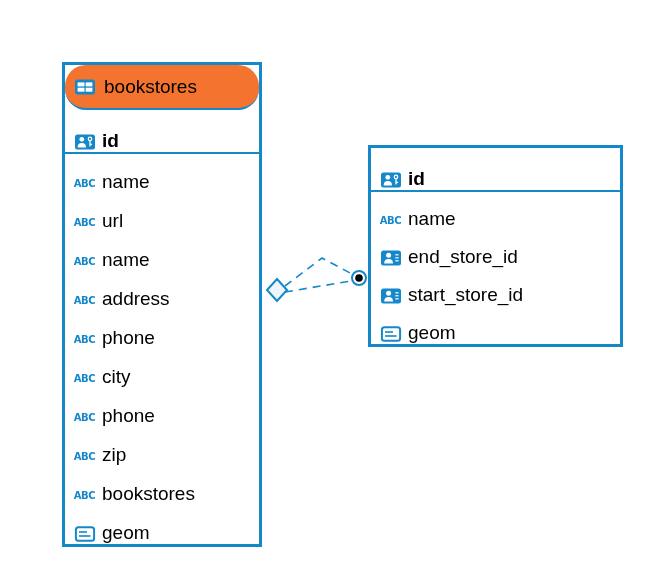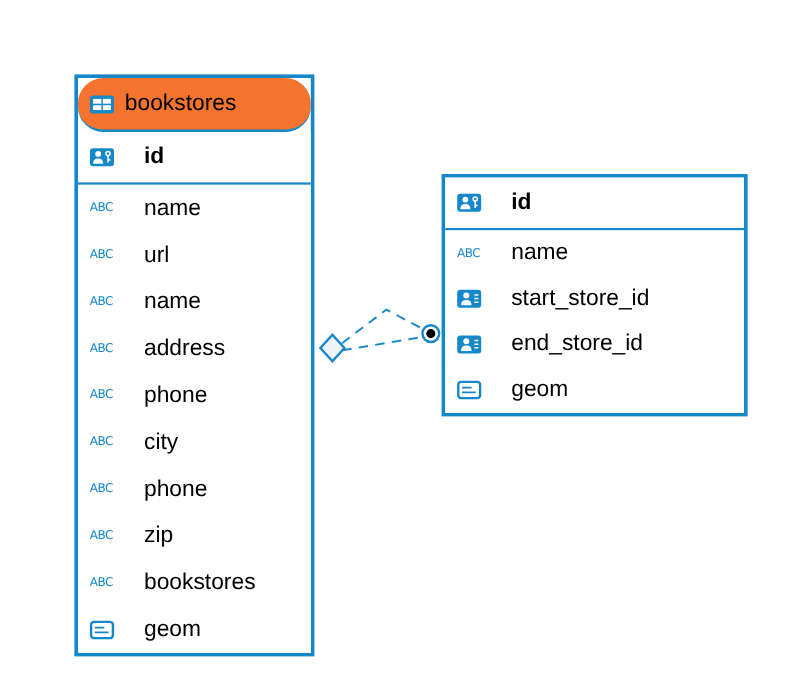--- a/index.html
+++ b/index.html
@@ -30,22 +30,22 @@
     color: #000;
     border-radius: 21px;
   }
   .header-tall  { height: 45px; }
   .header-short { height: 37px; }
   .header-orange { background: #f4742f; }
   .header-gray   { background: #e2e2e2; }
 
   .row {
     display: flex;
-    align-items: center;
-    gap: 23px;
+    align-items: flex-end;
+    gap: 5px;
     padding: 0 7px;
     height: 39px;
     font-size: 19px;
     color: #000;
     background: #fff;
   }
   .id-row {
     height: 44px;
     border-bottom: 2px solid #1588c9;
     font-weight: 700;
@@ -55,21 +55,21 @@
   .icon {
     width: 25px;
     height: 20px;
     display: inline-flex;
     align-items: center;
     justify-content: center;
     flex: 0 0 auto;
   }
   .abc-icon {
     font-size: 10px;
-    font-weight: 400;
+    font-weight: 700;
     color: #1588c9;
     letter-spacing: -0.4px;
     font-family: "DejaVu Sans", sans-serif;
   }
 
   .field-label { white-space: nowrap; }
 
   .rel-svg {
     position: absolute;
     left: 0; top: 0;
@@ -188,34 +188,34 @@
         <span class="icon">
           <svg width="22" height="20" viewBox="0 0 22 20">
             <rect x="1" y="2.5" width="20" height="15" rx="2.5" fill="#1588c9"></rect>
             <circle cx="8.6" cy="7.3" r="2.5" fill="#fff"></circle>
             <path d="M4.2 15.4 q0 -4.4 4.4 -4.4 q4.4 0 4.4 4.4 z" fill="#fff"></path>
             <line x1="15.3" y1="6.8" x2="18.6" y2="6.8" stroke="#fff" stroke-width="1.2"></line>
             <line x1="15.3" y1="9.8" x2="18.6" y2="9.8" stroke="#fff" stroke-width="1.2"></line>
             <line x1="15.3" y1="12.8" x2="18.6" y2="12.8" stroke="#fff" stroke-width="1.2"></line>
           </svg>
         </span>
-        <span class="field-label">start_store_id</span>
+        <span class="field-label">end_store_id</span>
       </div>
       <div class="row row-short">
         <span class="icon">
           <svg width="22" height="20" viewBox="0 0 22 20">
             <rect x="1" y="2.5" width="20" height="15" rx="2.5" fill="#1588c9"></rect>
             <circle cx="8.6" cy="7.3" r="2.5" fill="#fff"></circle>
             <path d="M4.2 15.4 q0 -4.4 4.4 -4.4 q4.4 0 4.4 4.4 z" fill="#fff"></path>
             <line x1="15.3" y1="6.8" x2="18.6" y2="6.8" stroke="#fff" stroke-width="1.2"></line>
             <line x1="15.3" y1="9.8" x2="18.6" y2="9.8" stroke="#fff" stroke-width="1.2"></line>
             <line x1="15.3" y1="12.8" x2="18.6" y2="12.8" stroke="#fff" stroke-width="1.2"></line>
           </svg>
         </span>
-        <span class="field-label">end_store_id</span>
+        <span class="field-label">start_store_id</span>
       </div>
       <div class="row row-short">
         <span class="icon">
           <svg width="22" height="20" viewBox="0 0 22 20">
             <rect x="1.9" y="3.2" width="18.2" height="13.6" rx="2.5" fill="#fff" stroke="#1588c9" stroke-width="2"></rect>
             <line x1="5" y1="8" x2="13" y2="8" stroke="#1588c9" stroke-width="1.6"></line>
             <line x1="5" y1="12" x2="16.5" y2="12" stroke="#1588c9" stroke-width="1.6"></line>
           </svg>
         </span>
         <span class="field-label">geom</span>

